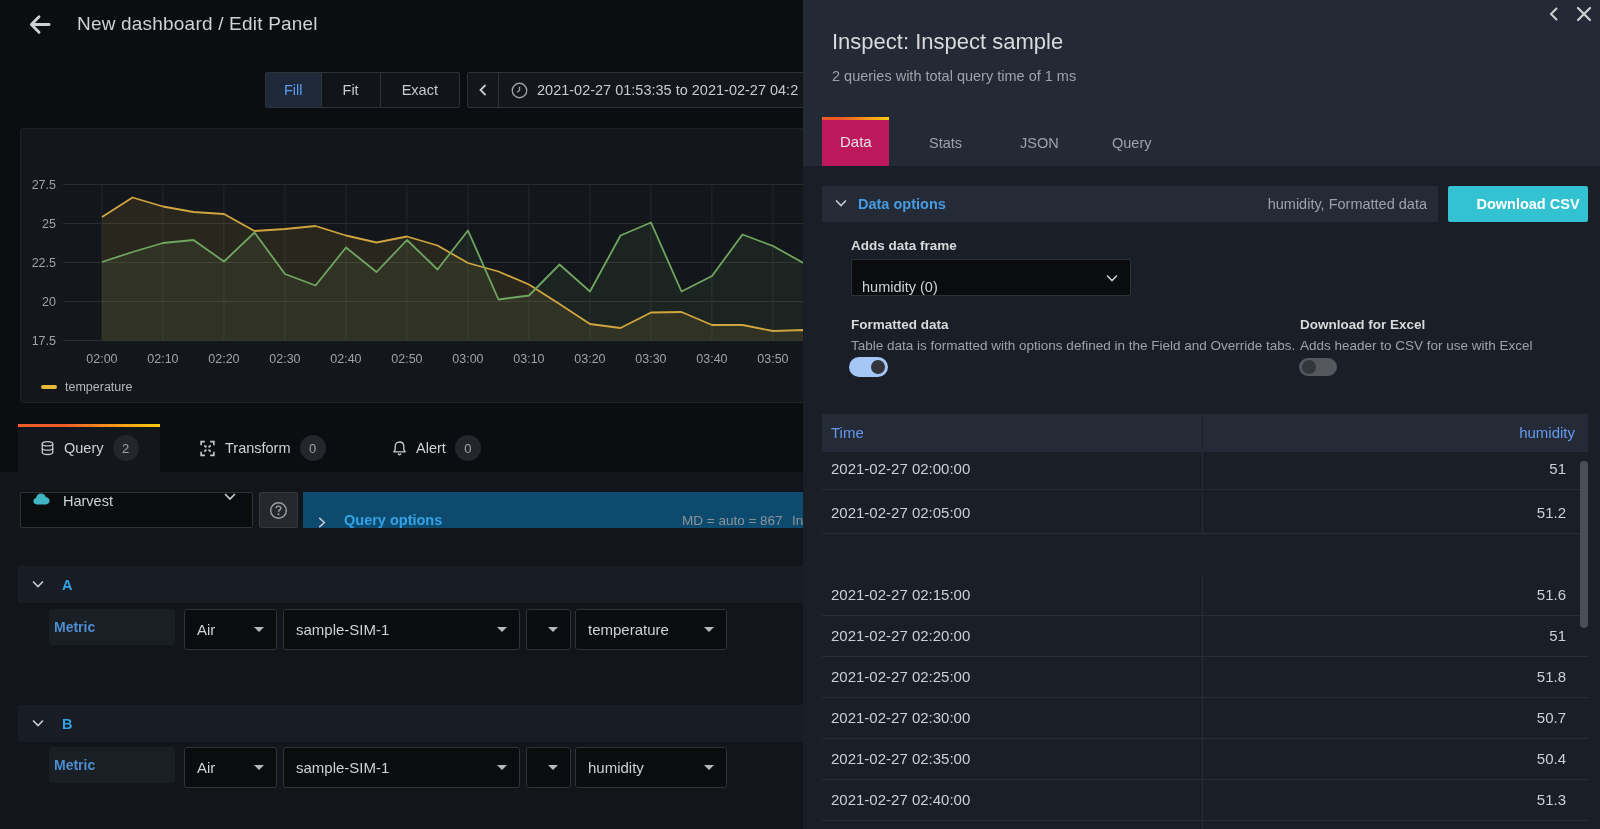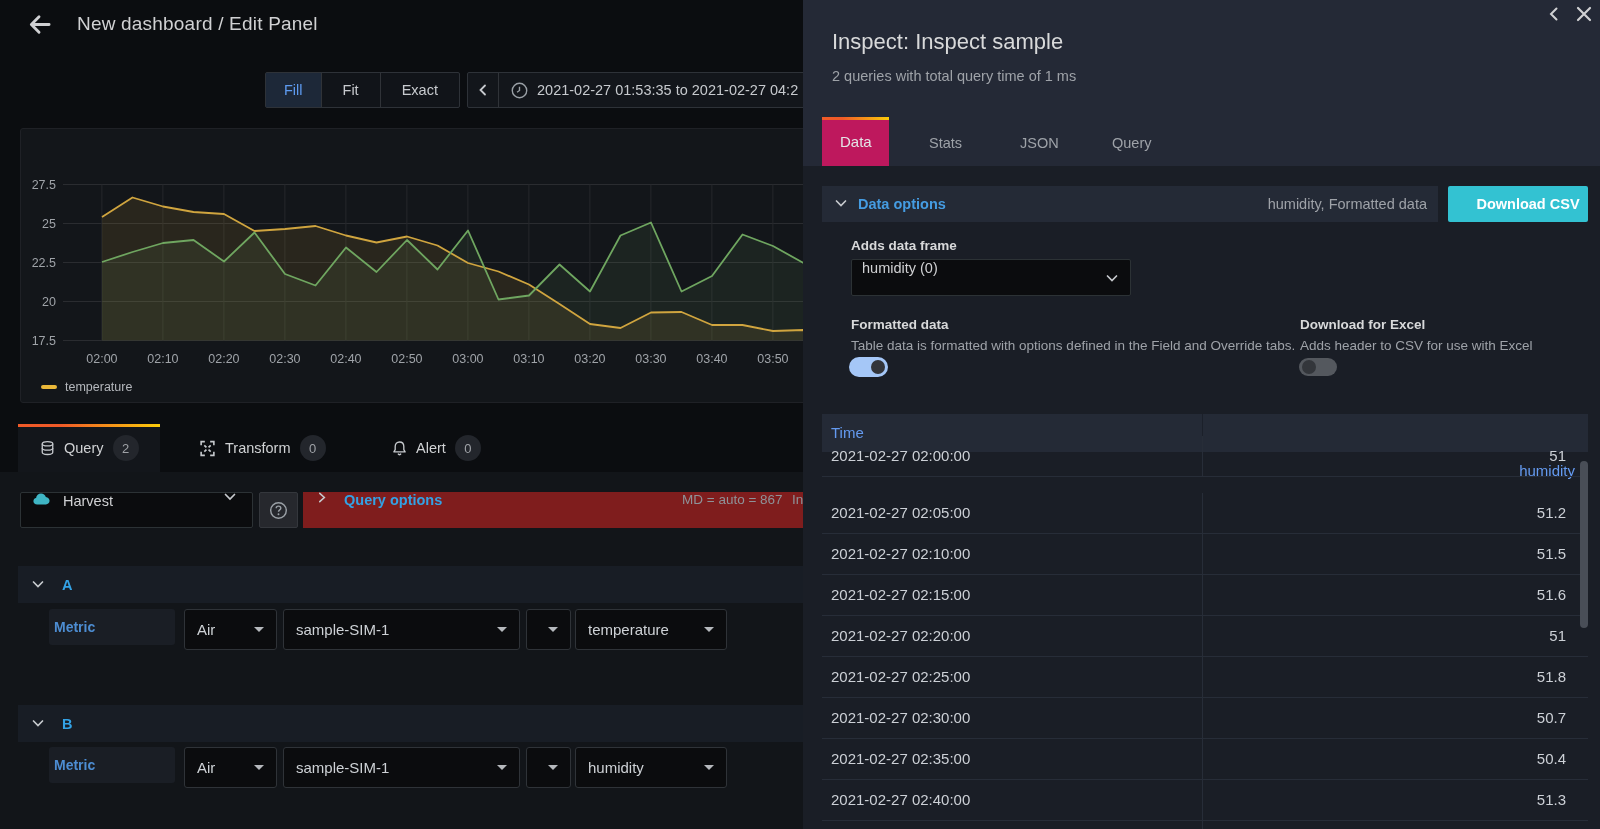--- a/index.html
+++ b/index.html
@@ -26,21 +26,21 @@
   .legend .mark { width:16px; height:4px; border-radius:2px; background:#EAB839; margin-right:8px; }
   .qtab-active { position:absolute; left:18px; top:424px; width:142px; height:48px; background:#13161b; }
   .qtab-active .grad { position:absolute; top:0; left:0; width:100%; height:3px; background:linear-gradient(90deg,#f05a28 30%,#fbca0a 99%); }
   .tabitem { position:absolute; top:424px; height:48px; display:flex; align-items:center; gap:9px; font-size:14.5px; color:#d0d2d4; }
   .badge { min-width:26px; height:26px; padding:0 7px; border-radius:13px; background:#23262c; color:#9fa2a7; display:flex; align-items:center; justify-content:center; font-size:13px; }
 
   
   .qsection { position:absolute; left:0; top:472px; width:803px; height:357px; background:#121519; }
   .dsselect { position:absolute; left:20px; top:492px; width:233px; height:36px; background:#0b0c0e; border:1px solid #2c3235; border-radius:2px; display:flex; align-items:flex-start; }
   .helpbtn { position:absolute; left:259px; top:492px; width:39px; height:36px; background:#26282d; border:1px solid #34373c; border-radius:2px; display:flex; align-items:center; justify-content:center; }
-  .optionsbar { position:absolute; left:303px; top:492px; width:740px; height:36px; background:#7f1d1d; display:flex; align-items:flex-start; white-space:nowrap; }
+  .optionsbar { position:absolute; left:303px; top:492px; width:740px; height:36px; background:#0c4a6e; display:flex; align-items:flex-end; white-space:nowrap; }
   .sechead { position:absolute; left:18px; width:785px; height:37px; background:#181d25; display:flex; align-items:center; }
   .sechead .letter { color:#33a2e5; font-weight:bold; font-size:14.5px; margin-left:18px; }
   .metricbox { position:absolute; left:49px; width:126px; height:36px; background:#1a1e25; border-radius:3px; display:flex; align-items:center; }
   .metricbox span { color:#4d8dd2; font-weight:bold; font-size:14px; margin-left:5px; }
   .sel { position:absolute; height:41px; background:#0b0c0e; border:1px solid #2f3338; border-radius:3px; display:flex; align-items:center; font-size:15px; color:#ced2d6; }
   .sel .txt { margin-left:12px; }
   .sel .car { position:absolute; right:12px; width:0; height:0; border-left:5px solid transparent; border-right:5px solid transparent; border-top:5.5px solid #b6b9bd; }
 
   
   .drawer { position:absolute; left:803px; top:0; width:797px; height:829px; background:#1a1e26; }
@@ -51,29 +51,29 @@
   .d-tab-active { position:absolute; left:19px; top:117px; width:67px; height:49px; background:#be185d; }
   .d-tab-active .grad { position:absolute; top:0; left:0; width:100%; height:3px; background:linear-gradient(90deg,#f05a28 30%,#fbca0a 99%); }
   .d-tab-active .lbl { position:absolute; left:18px; top:16px; font-size:15px; color:#e3e4e6; }
 
   .d-optbar { position:absolute; left:19px; top:186px; width:616px; height:36px; background:#242a36; display:flex; align-items:center; }
   .d-optbar .caption { color:#459ce2; font-weight:bold; font-size:14.5px; margin-left:36px; }
   .d-optbar .right { position:absolute; right:11px; color:#9ea2a8; font-size:14.5px; }
   .csvbtn { position:absolute; left:645px; top:186px; width:140px; height:36px; background:#33c2d2; border-radius:2px; color:#fff; font-weight:bold; font-size:14.5px; display:flex; align-items:center; justify-content:center;padding-left:20px; }
   .d-label { font-weight:bold; font-size:13.5px; color:#d8d9da; position:absolute; }
   .d-desc { font-size:13.5px; color:#9ea2a8; position:absolute; }
-  .d-select { position:absolute; left:48px; top:259px; width:280px; height:37px; background:#0b0c0e; border:1px solid #2c3235; border-radius:2px; display:flex; align-items:flex-start; font-size:14.5px; color:#d0d1d3; }
+  .d-select { position:absolute; left:48px; top:259px; width:280px; height:37px; background:#0b0c0e; border:1px solid #2c3235; border-radius:2px; display:flex; align-items:flex-end; font-size:14.5px; color:#d0d1d3; }
   .toggle-on { position:absolute; width:39px; height:20px; border-radius:10px; background:#a5c7f7; }
   .toggle-on .knob { position:absolute; right:3px; top:3px; width:14px; height:14px; border-radius:50%; background:#33353a; }
   .toggle-off { position:absolute; width:38px; height:18px; border-radius:9px; background:#54585e; }
   .toggle-off .knob { position:absolute; left:3px; top:2px; width:14px; height:14px; border-radius:50%; background:#33363b; }
 
   
   .dtable { position:absolute; left:19px; top:414px; width:766px; height:415px; }
-  .thead { position:absolute; left:0; top:0; width:100%; height:38px; background:#242a36; display:flex;flex-direction:column; }
+  .thead { position:absolute; left:0; top:0; width:100%; height:38px; background:#242a36; display:flex; }
   .thead .c1 { width:381px; color:#649af0; font-size:15px; line-height:38px; padding-left:9px; border-right:1px solid #1b202a; }
   .thead .c2 { flex:1; color:#649af0; font-size:15px; line-height:38px; text-align:right; padding-right:13px; }
   .trow { position:absolute; left:0; width:100%; height:41px; border-bottom:1px solid #272d38; display:flex; }
   .trow .c1 { width:381px; color:#ccd0d6; font-size:15px; line-height:40px; padding-left:9px; border-right:1px solid #272d38; }
   .trow .c2 { flex:1; color:#ccd0d6; font-size:15px; line-height:40px; text-align:right; padding-right:22px; }
   .sthumb { position:absolute; left:758px; top:47px; width:8px; height:167px; background:#494e57; border-radius:4px; }
 </style>
 </head>
 <body>
 
@@ -302,32 +302,28 @@
   <div class="d-desc" style="left:497px;top:338px;">Adds header to CSV for use with Excel</div>
   <div class="toggle-off" style="left:496px;top:358px;">
       <div class="knob"></div>
     </div>
 
   <div class="dtable">
     <div class="thead">
         <div class="c1">Time</div>
         <div class="c2">humidity</div>
       </div>
-    <div class="trow" style="top:22px;gap:16px;">
+    <div class="trow" style="top:35px;gap:16px;">
         <div class="c1">2021-02-27 02:00:00</div>
         <div class="c2">51</div>
       </div>
     <div class="trow" style="top:79px;">
         <div class="c1">2021-02-27 02:05:00</div>
         <div class="c2">51.2</div>
       </div>
-    <div class="trow" style="top:120px;">
-        <div class="c1">2021-02-27 02:10:00</div>
-        <div class="c2">51.5</div>
-      </div>
     <div class="trow" style="top:161px;">
         <div class="c1">2021-02-27 02:15:00</div>
         <div class="c2">51.6</div>
       </div>
     <div class="trow" style="top:202px;">
         <div class="c1">2021-02-27 02:20:00</div>
         <div class="c2">51</div>
       </div>
     <div class="trow" style="top:243px;">
         <div class="c1">2021-02-27 02:25:00</div>

